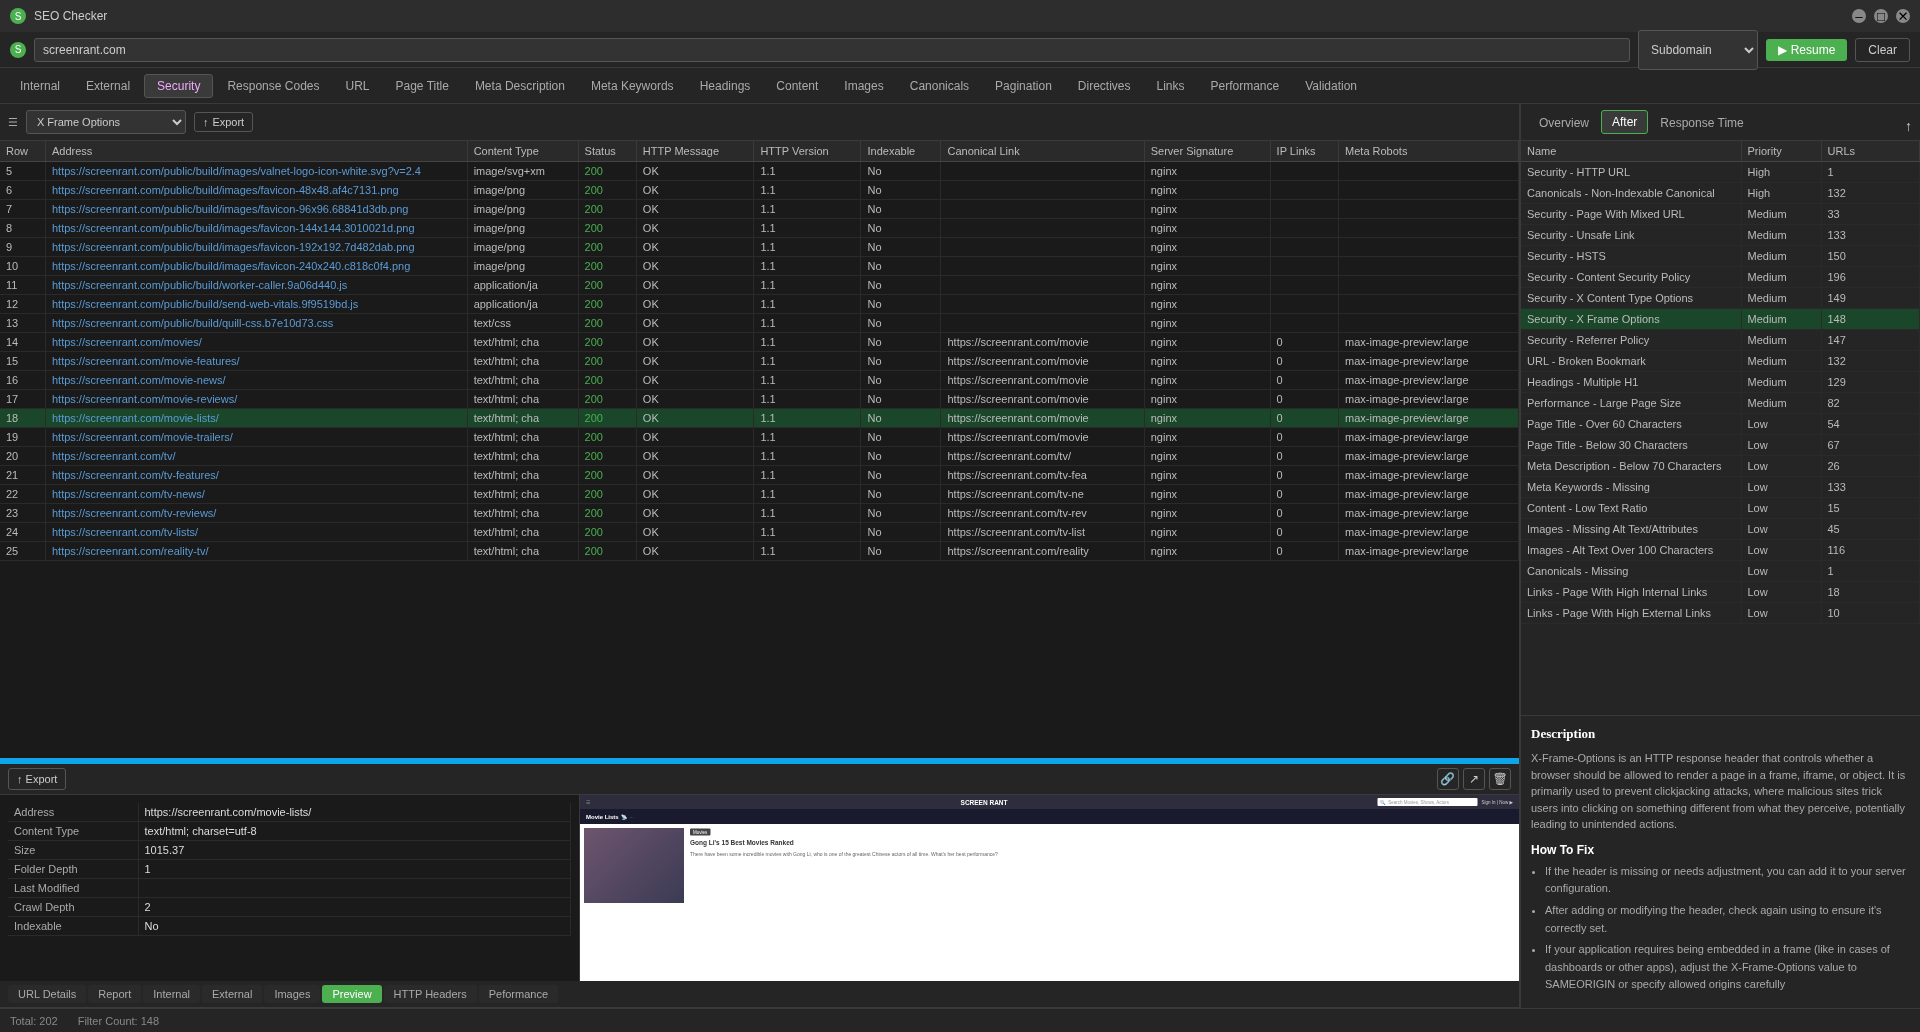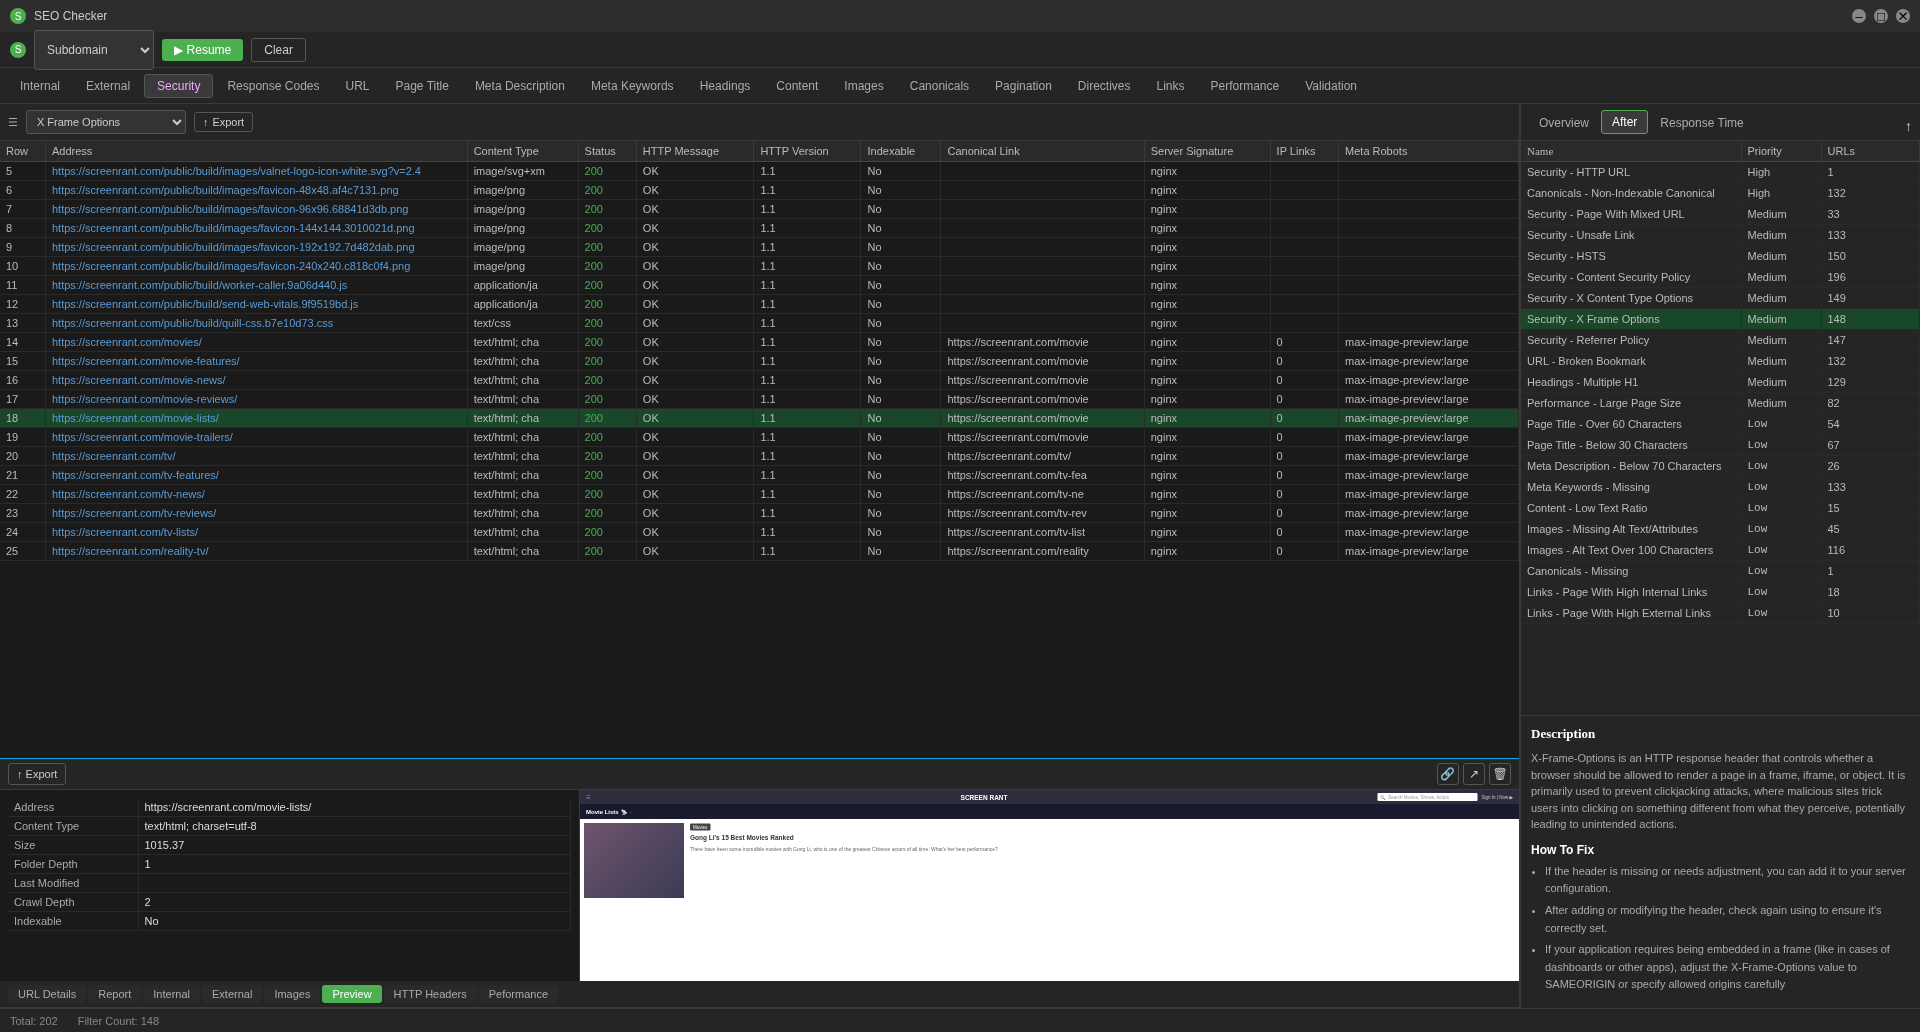--- a/index.html
+++ b/index.html
@@ -44,21 +44,21 @@
     table { width: 100%; border-collapse: collapse; font-size: 11px; }
     thead tr { background: #2a2a2a; position: sticky; top: 0; z-index: 2; }
     thead th { padding: 4px 6px; text-align: left; border-right: 1px solid #3a3a3a; border-bottom: 1px solid #444; color: #bbb; font-weight: 500; white-space: nowrap; cursor: pointer; }
     tbody tr { border-bottom: 1px solid #2a2a2a; }
     tbody tr.selected { background: #1a472a !important; }
     tbody td { padding: 3px 6px; border-right: 1px solid #2a2a2a; color: #bbb; white-space: nowrap; overflow: hidden; max-width: 200px; text-overflow: ellipsis; }
     tbody td.url-cell { color: #5b9bd5; max-width: 320px; overflow: hidden; text-overflow: ellipsis; }
     tbody td.status-ok { color: #4CAF50; }
 
     
-    .detail-panel { height: 250px; border-top: 1px solid #0ea5e9; display: flex; flex-direction: column; }
+    .detail-panel { height: 250px; border-top: 6px solid #0ea5e9; display: flex; flex-direction: column; }
     .detail-tabs { background: #252525; display: flex; gap: 2px; padding: 4px 8px; border-bottom: 1px solid #3a3a3a; }
     .detail-tab { padding: 3px 10px; border-radius: 3px; cursor: pointer; font-size: 11px; color: #aaa; }
     .detail-tab.active { background: #4CAF50; color: white; }
     .detail-content { flex: 1; display: flex; overflow: hidden; }
     .detail-info { width: 580px; padding: 8px; overflow: auto; border-right: 1px solid #3a3a3a; }
     .detail-info table { width: 100%; }
     .detail-info td { padding: 3px 6px; color: #bbb; font-size: 11px; border-bottom: 1px solid #2a2a2a; }
     .detail-info td:first-child { color: #aaa; width: 130px; }
     .detail-info td:last-child { color: #ddd; }
     .detail-export { padding: 4px 8px; display: flex; gap: 4px; background: #252525; border-bottom: 1px solid #3a3a3a; }
@@ -74,21 +74,21 @@
     
     
     .issues-list { flex: 1; overflow-y: auto; }
     .issues-table { width: 100%; border-collapse: collapse; font-size: 11px; }
     .issues-table thead th { background: #2a2a2a; padding: 4px 6px; text-align: left; border-bottom: 1px solid #444; color: #bbb; font-weight: 500; position: sticky; top: 0; }
     .issues-table tbody tr { border-bottom: 1px solid #2a2a2a; cursor: pointer; }
     .issues-table tbody tr.selected { background: #2a5a35; }
     .issues-table tbody td { padding: 4px 6px; color: #bbb; }
     .priority-high { color: #f44336; font-weight: 500; }
     .priority-medium { color: #FF9800; font-weight: 500; }
-    .priority-low { color: #2196F3; font-weight: 500; font-family: Liberation Mono, monospace; }
+    .priority-low { color: #2196F3; font-weight: 500; }
     
     
     .desc-panel { padding: 10px; border-top: 1px solid #3a3a3a; max-height: 320px; overflow-y: auto; }
     .desc-title { color: #fff; font-size: 13px; font-weight: 600; margin-bottom: 8px; font-family: Liberation Serif, serif; }
     .desc-text { color: #aaa; font-size: 11px; line-height: 1.5; margin-bottom: 10px; }
     .how-to-fix { color: #fff; font-size: 12px; font-weight: 600; margin-bottom: 6px; }
     .fix-list { color: #aaa; font-size: 11px; padding-left: 14px; line-height: 1.6; }
     .fix-list li { margin-bottom: 4px; }
     
     
@@ -109,20 +109,21 @@
   </div>
   <div class="window-controls">
     <button class="win-btn win-min">–</button>
     <button class="win-btn win-max">□</button>
     <button class="win-btn win-close">✕</button>
   </div>
 </div>
 
 <div class="url-bar">
   <div class="app-icon">S</div>
+  <input class="url-input" type="text" value="screenrant.com" style="">
   <select class="subdomain-select">
     <option>Subdomain</option>
   </select>
   <button class="resume-btn">▶ Resume</button>
   <button class="clear-btn">Clear</button>
 </div>
 
 <div class="nav-tabs" id="nav-tabs-container">
     <div class="nav-tab">Internal</div>
     <div class="nav-tab">External</div>
@@ -552,21 +553,21 @@
       <div class="right-tab">Overview</div>
         <div class="right-tab active">After</div>
         <div class="right-tab">Response Time</div>
         <button class="right-export-btn" style="margin-left:auto;">↑</button>
     </div>
 
     <div class="issues-list">
       <table class="issues-table">
         <thead>
           <tr>
-            <th style="width:220px;font-family:Liberation Serif, serif;">Name</th>
+            <th style="width:220px;">Name</th>
             <th style="width:80px;">Priority</th>
             <th>URLs</th>
           </tr>
         </thead>
         <tbody id="issues-body">
             <tr>
     <td>Security - HTTP URL</td>
     <td class="priority-high">High</td>
     <td>1</td>
   </tr>

